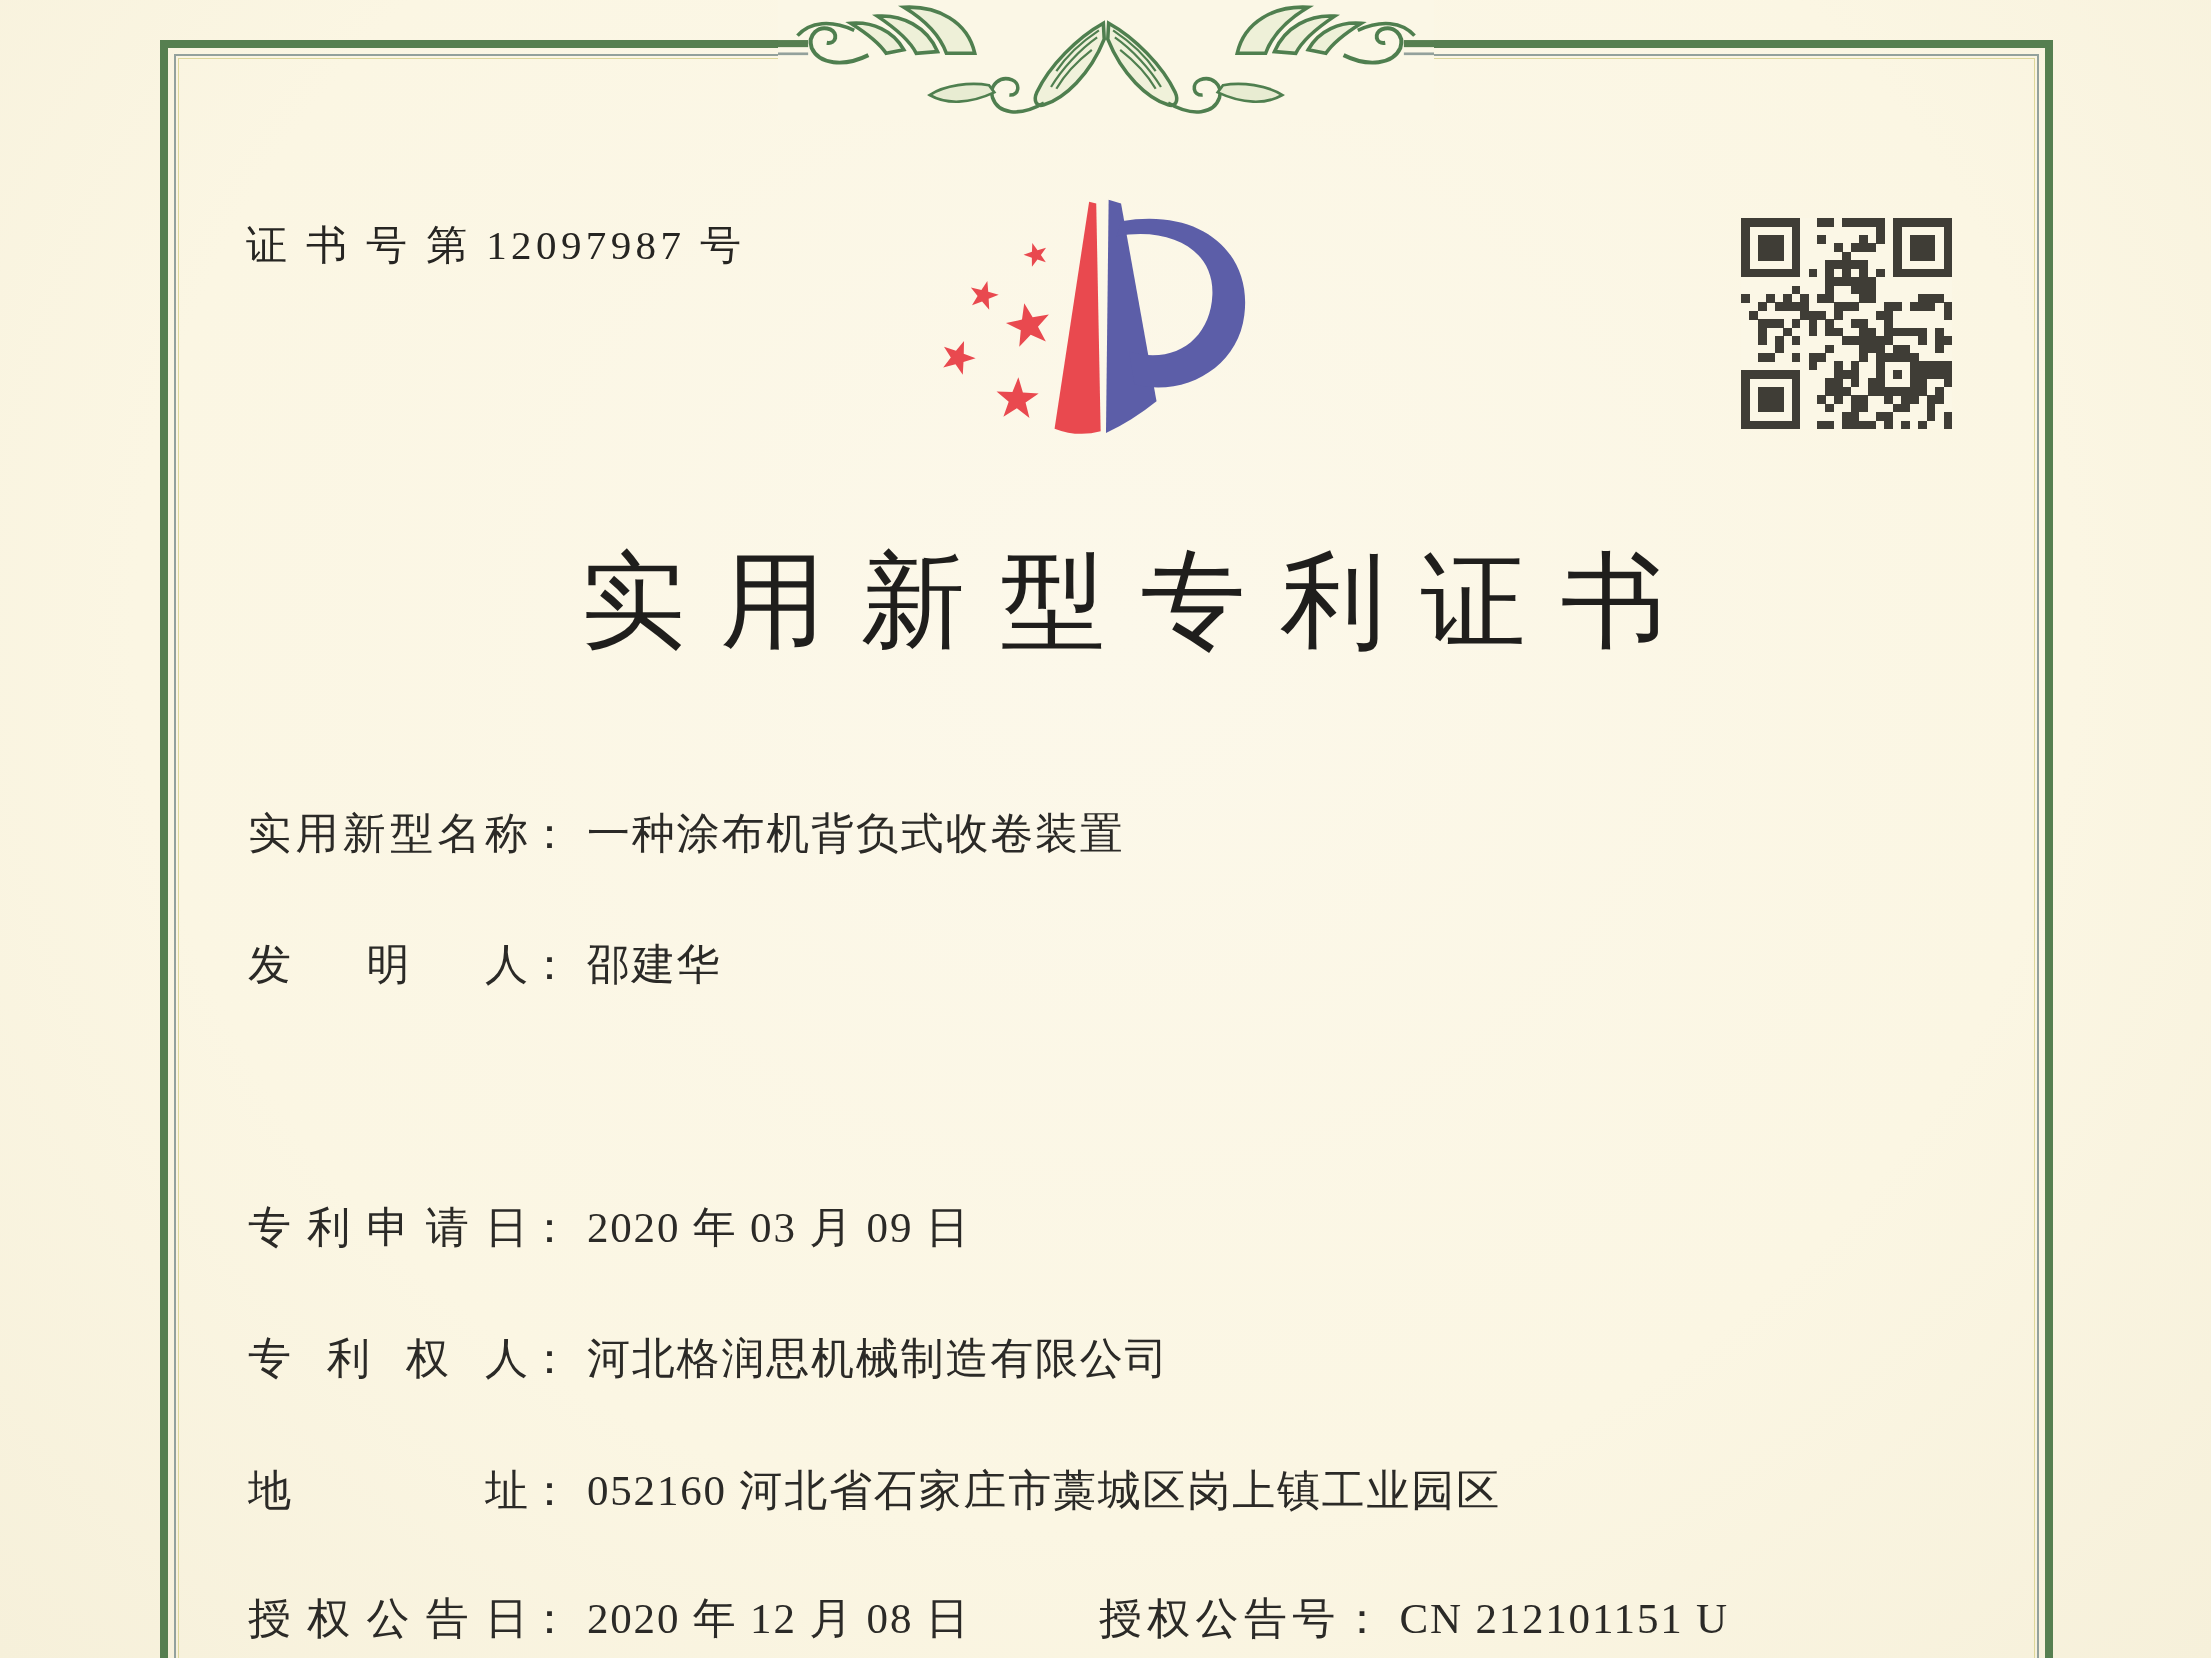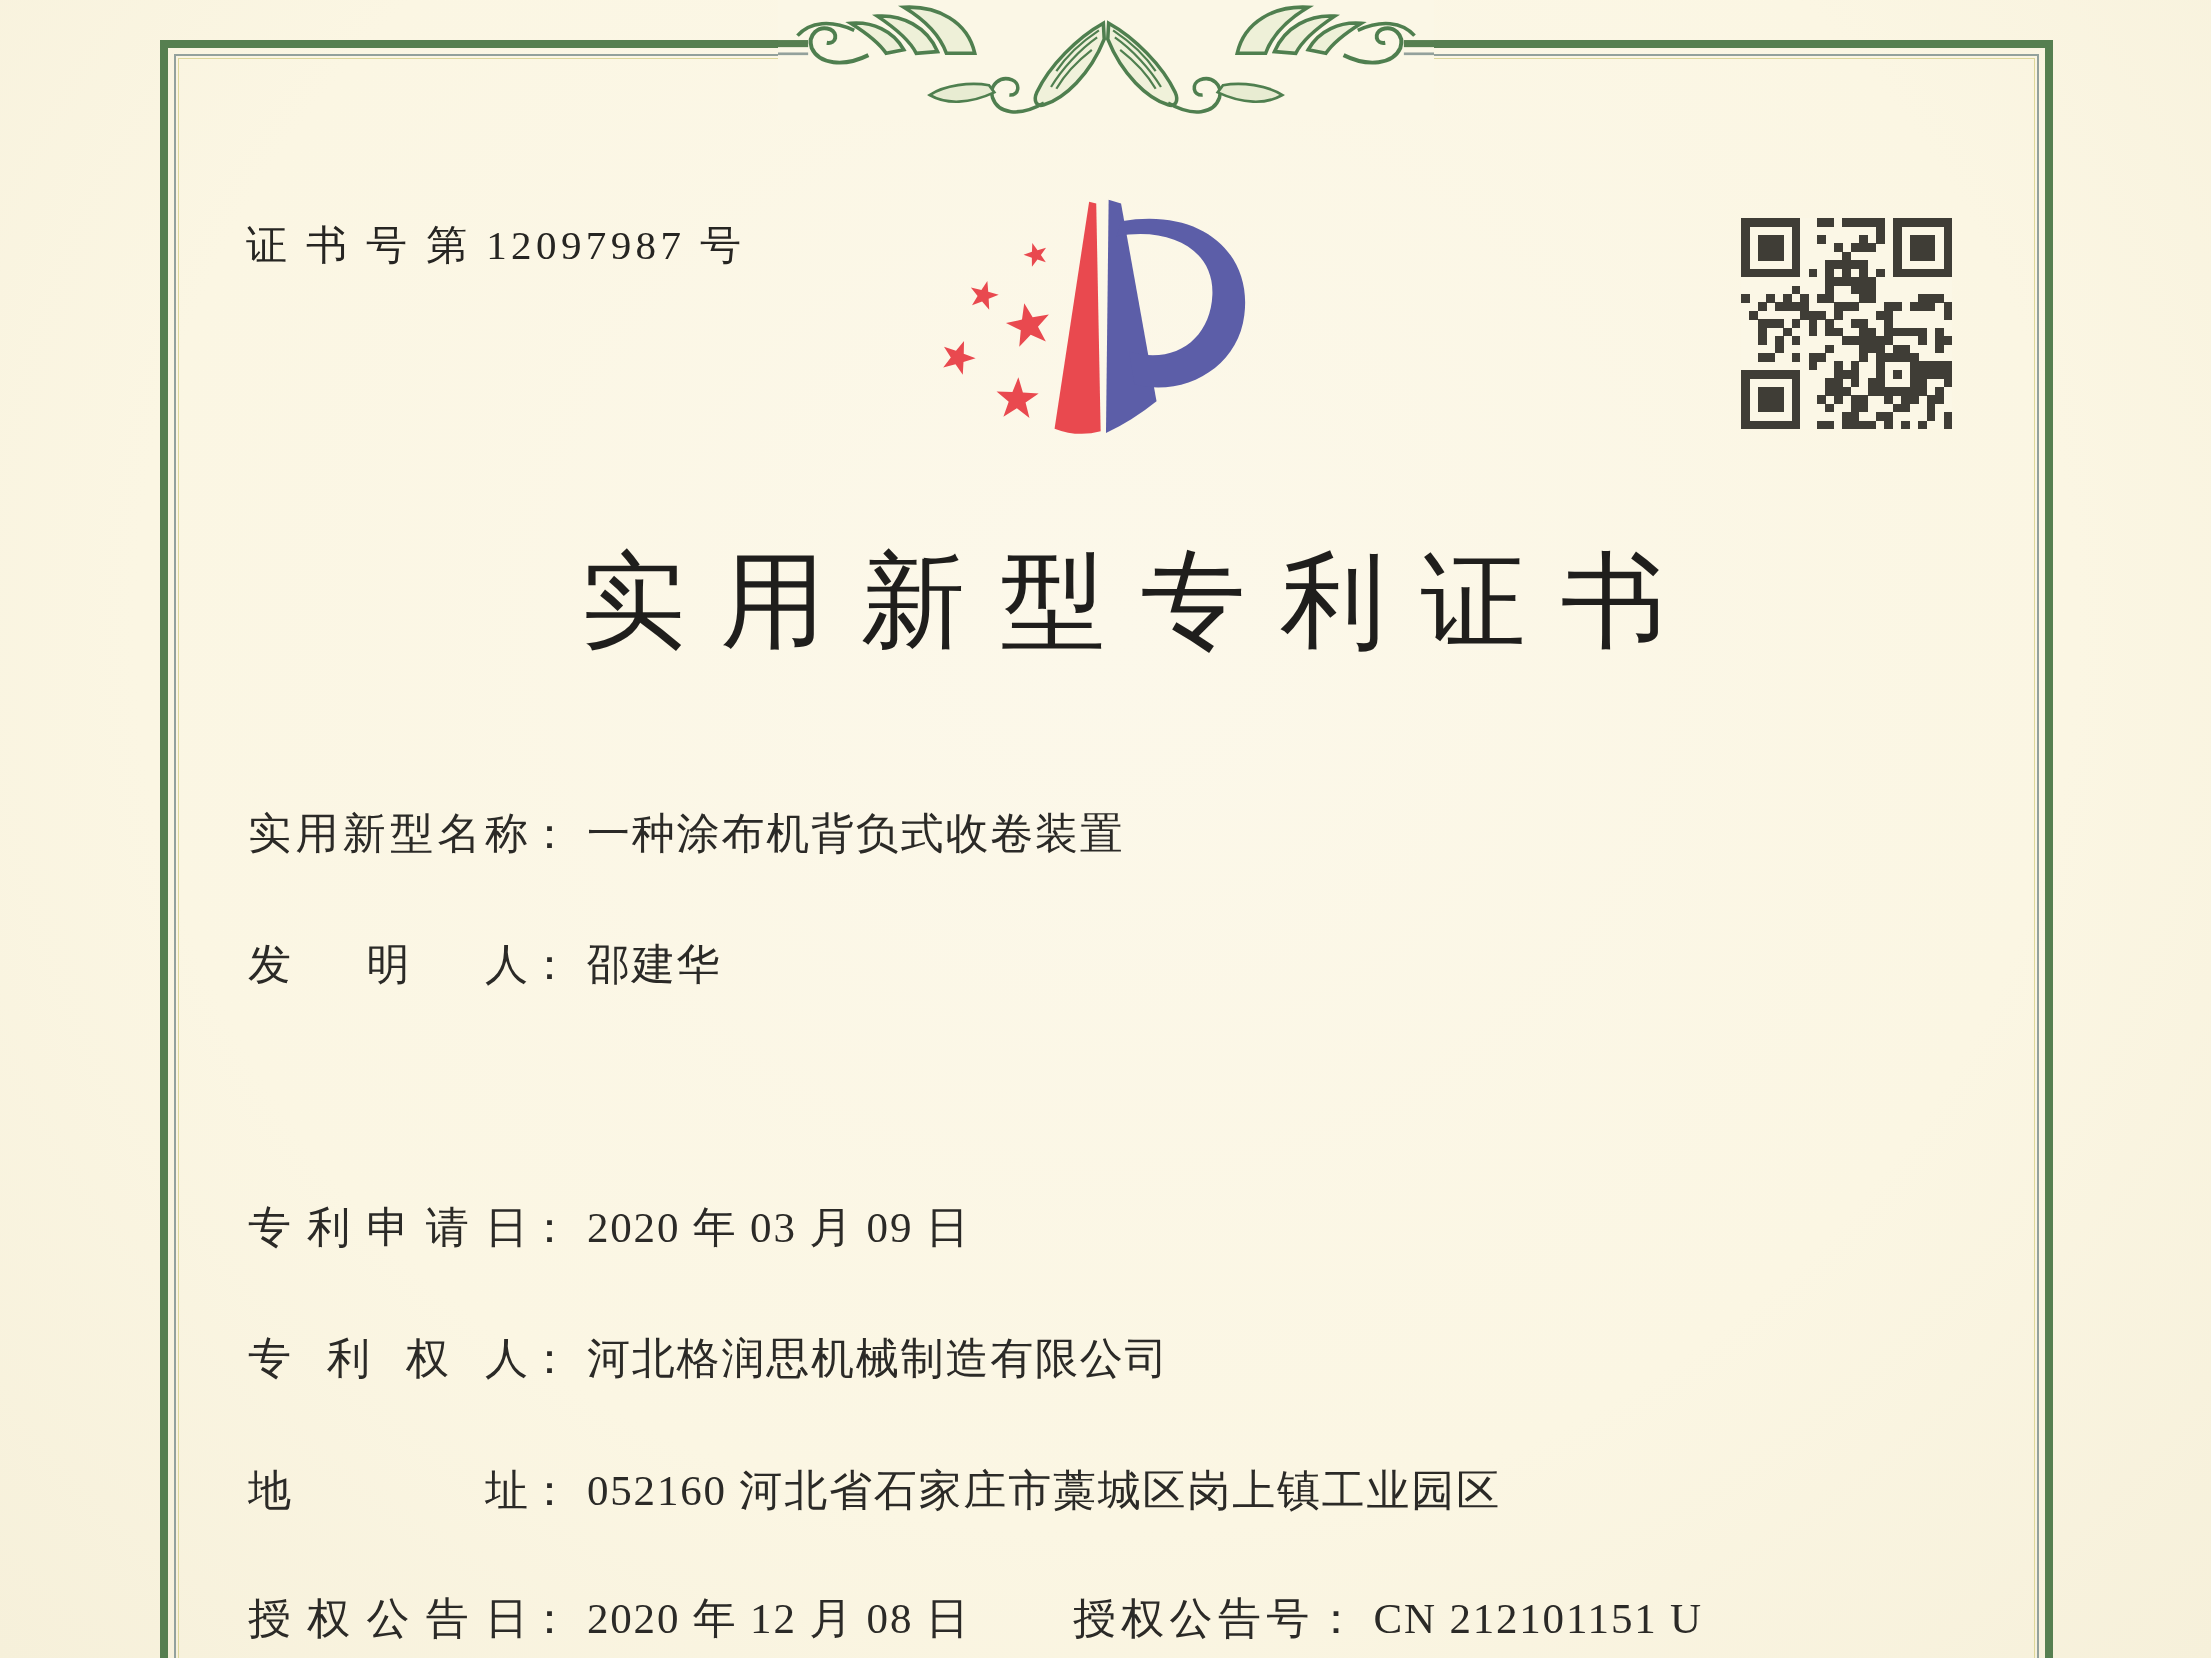--- a/index.html
+++ b/index.html
@@ -59,21 +59,21 @@
     white-space:nowrap;color:#2b2a27;
   }
   .lbl{
     display:inline-block;width:280px;
     text-align:justify;text-align-last:justify;
     vertical-align:bottom;
     font-family:Liberation Serif, serif;
   }
   .colon{display:inline-block;}
   .val{margin-left:16px;letter-spacing:1.8px;}
-  .row .group2{position:absolute;left:825px;top:0;}
+  .row .group2{position:absolute;left:851px;top:0;}
   .group2 .lbl2{letter-spacing:5.3px;}
 </style>
 </head>
 <body>
 
 <div class="page">
 
   <div class="frame">
     <div class="frame-mid">
       <div class="frame-in"></div>

